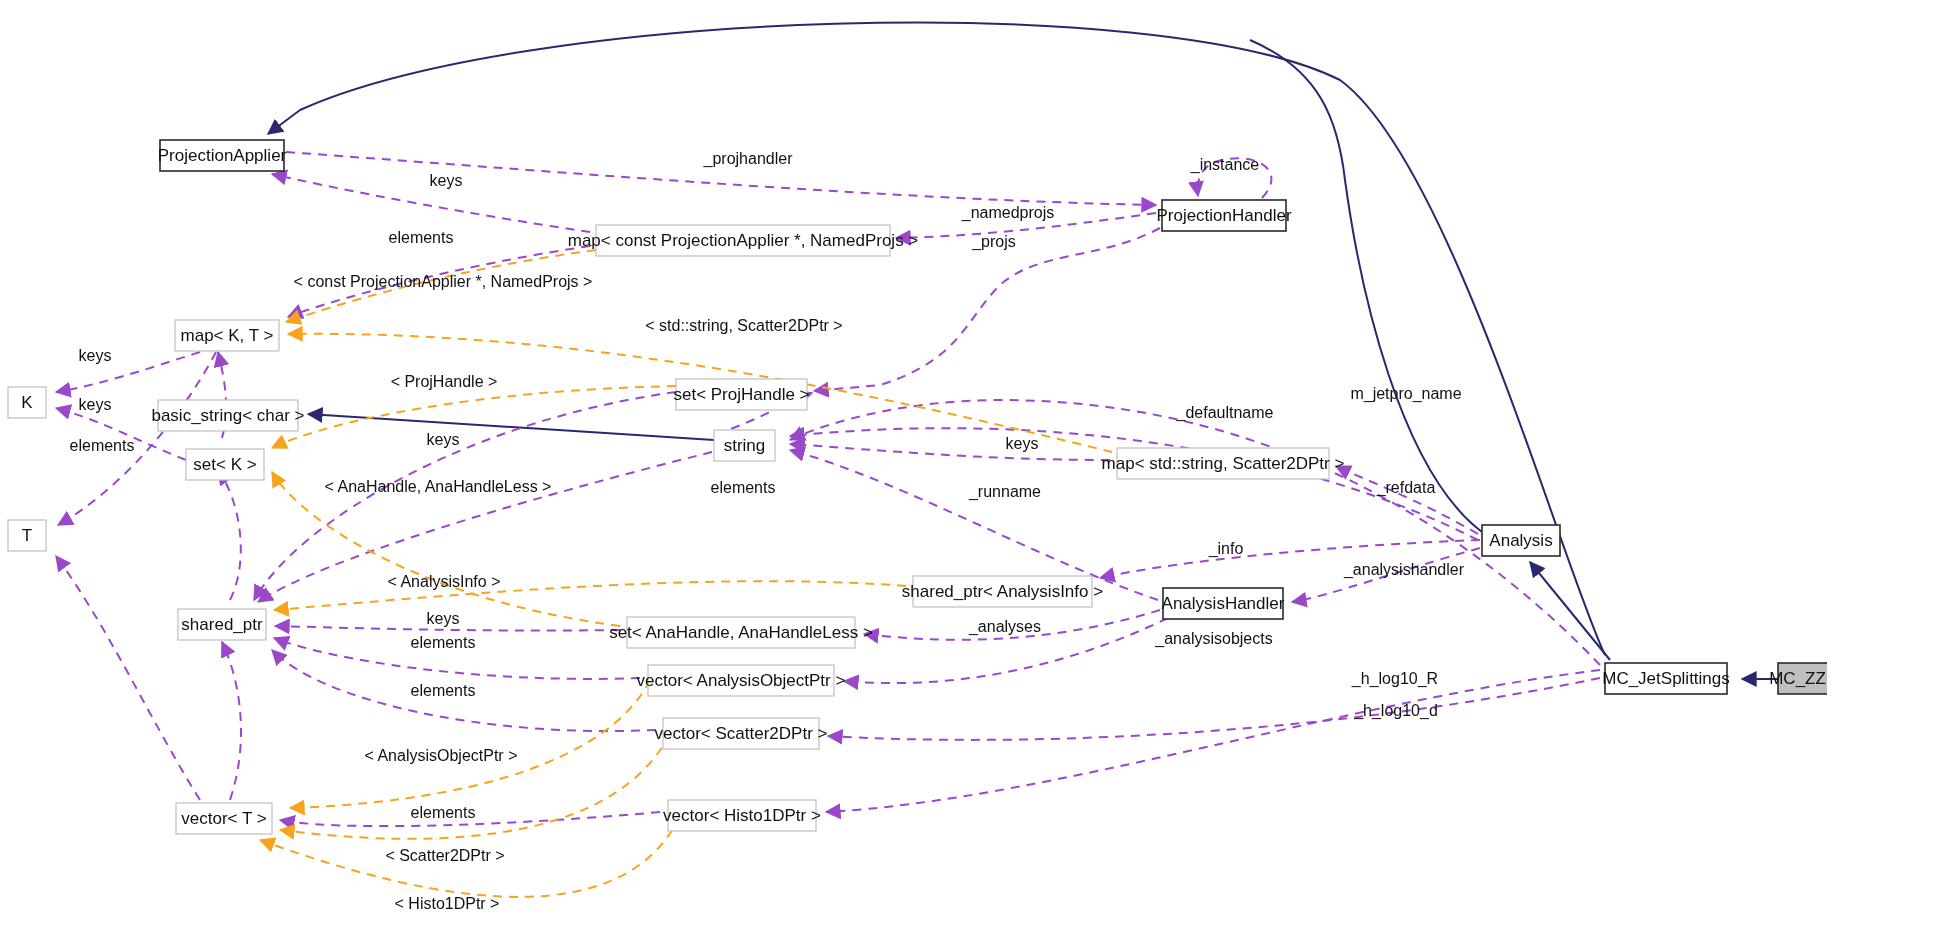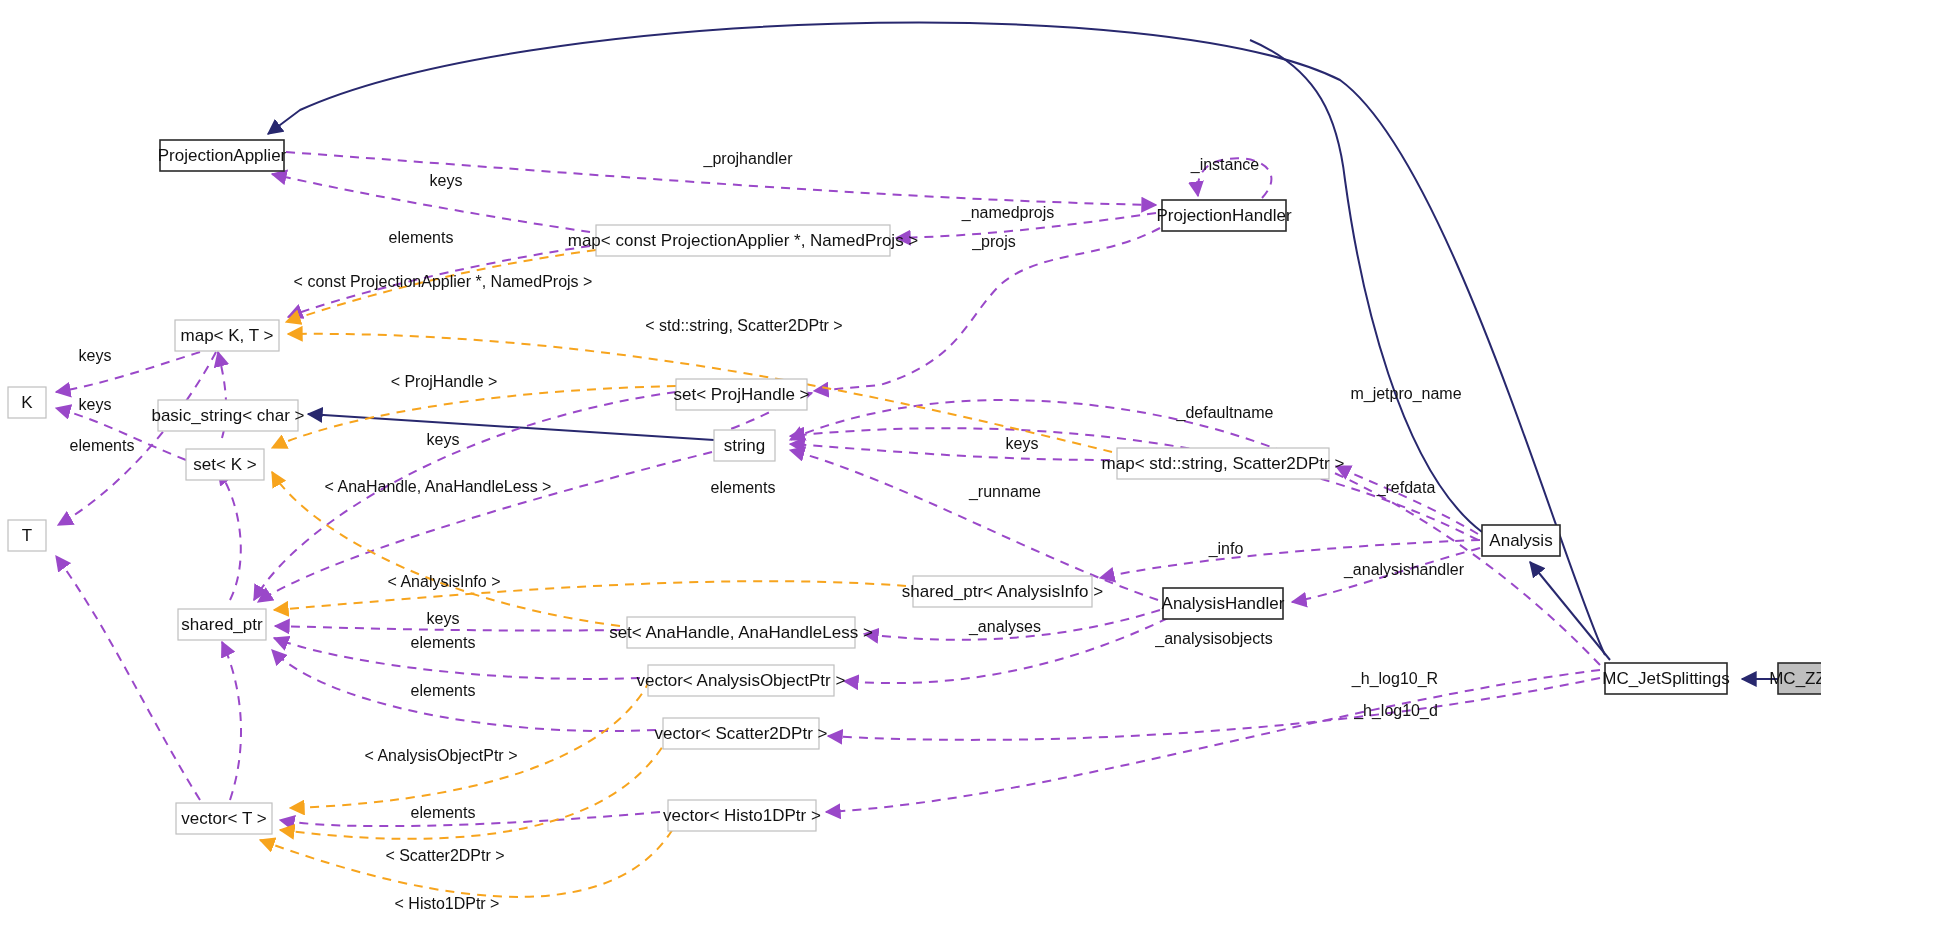--- a/index.html
+++ b/index.html
@@ -7,20 +7,21 @@
     padding: 0;
     background: #ffffff;
   }
   #diagram-root {
     position: relative;
     width: 1821px;
     height: 949px;
     background: #ffffff;
     font-family: "Liberation Sans", sans-serif;
     overflow: hidden;
+    padding-left: 6px;
   }
   svg#graph {
     position: absolute;
     left: 0;
     top: 0;
     width: 1944px;
     height: 949px;
     display: block;
   }
   .node-box {

